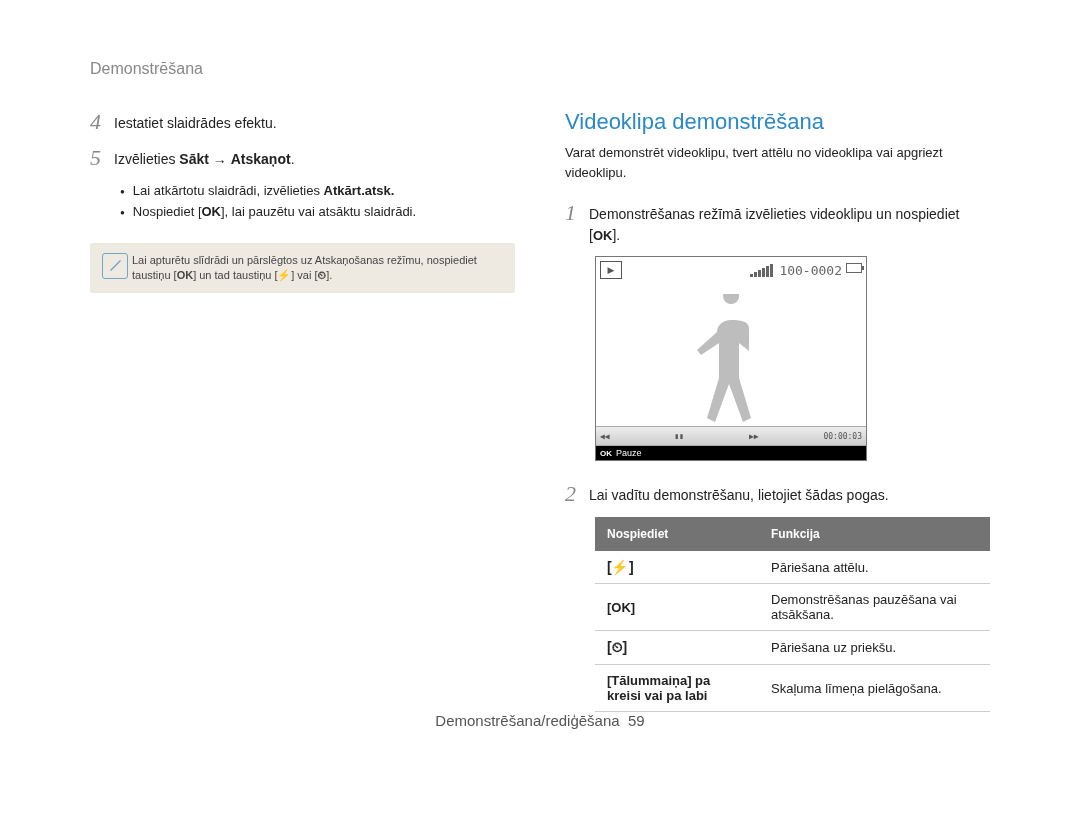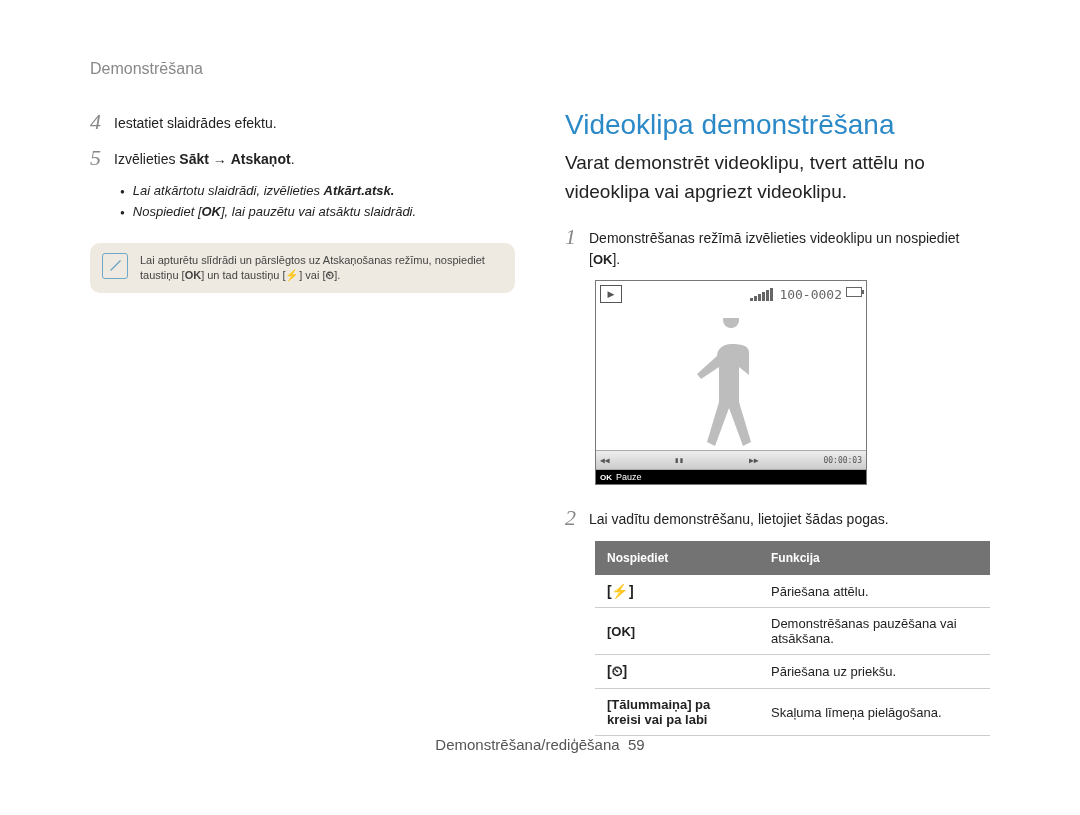--- a/index.html
+++ b/index.html
@@ -59,35 +59,34 @@
   .bullets {
     margin:0 0 10px 30px;
     padding: 0;
     list-style: none;
   }
   .bullets li {
     font-size: 13px;
     color: #222;
     line-height: 1.6;
     display: flex;
-    font-style: italic;
   }
   .bullets li::before{
     content:"●";
     font-size:8px;
     margin-right:8px;
     margin-top:5px;
   }
   .notebox {
     display: flex;
     background: #efeae1;
-    border-radius: 10px;
+    border-radius: 2px;
     padding: 10px 12px;
     margin-top: 20px;
-    gap: 12px;
+    gap: 4px;
     align-items: flex-start;
   }
   .notebox .icon {
     width: 24px;
     height: 24px;
     border: 1.5px solid #6fa8c7;
     border-radius: 3px;
     color: #6fa8c7;
     display:flex;
     align-items:center;
@@ -95,25 +94,25 @@
     flex-shrink:0;
   }
   .notebox .ntxt {
     font-size: 11px;
     color: #444;
     line-height: 1.4;
   }
   h2.section-title {
     color: #2b89c8;
     font-weight: normal;
-    font-size: 28px;
+    font-size: 22px;
     margin: 0 0 8px 0;
   }
   .intro {
-    font-size: 19px;
+    font-size: 13px;
     color: #222;
     margin-bottom: 18px;
     line-height:1.5;
   }
   .video-preview {
     width: 270px;
     height: 203px;
     border: 1px solid #777;
     background: #fff;
     margin-left: 30px;

